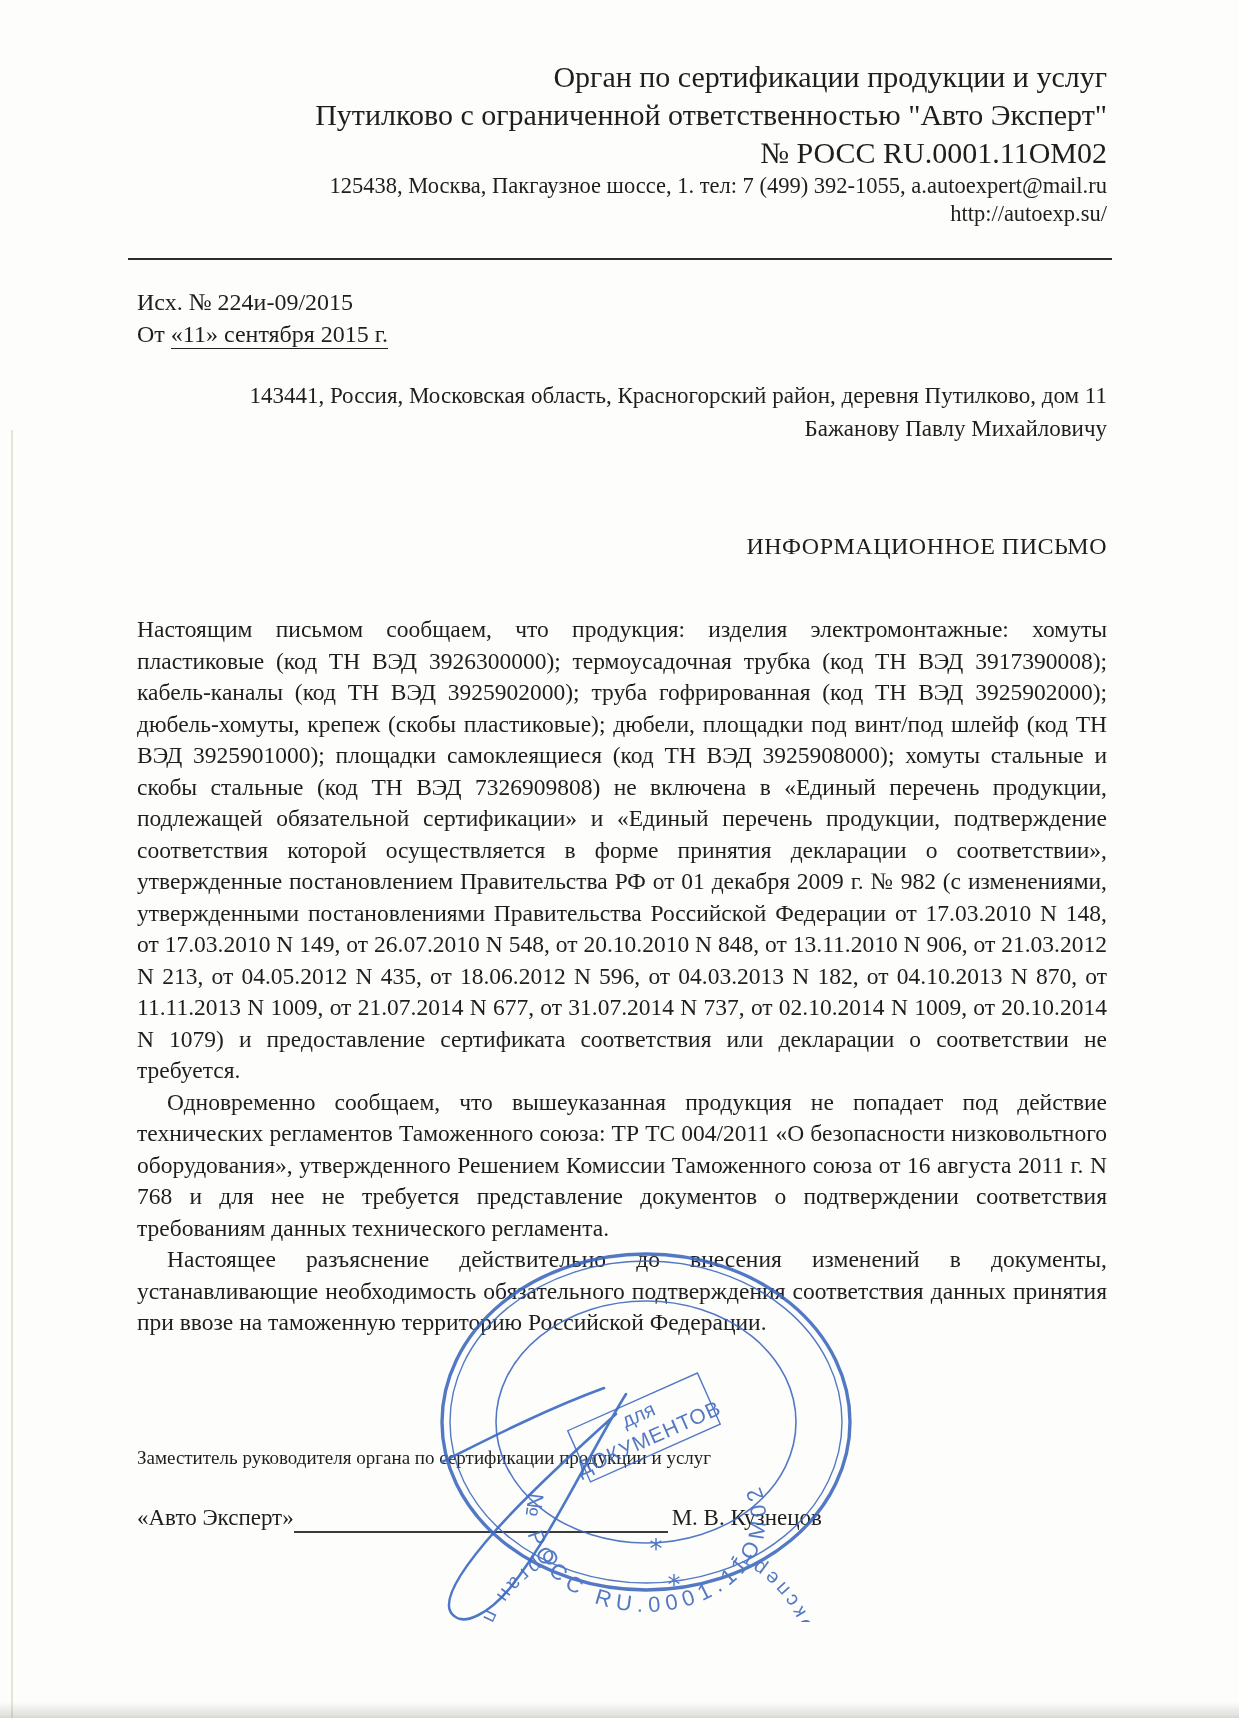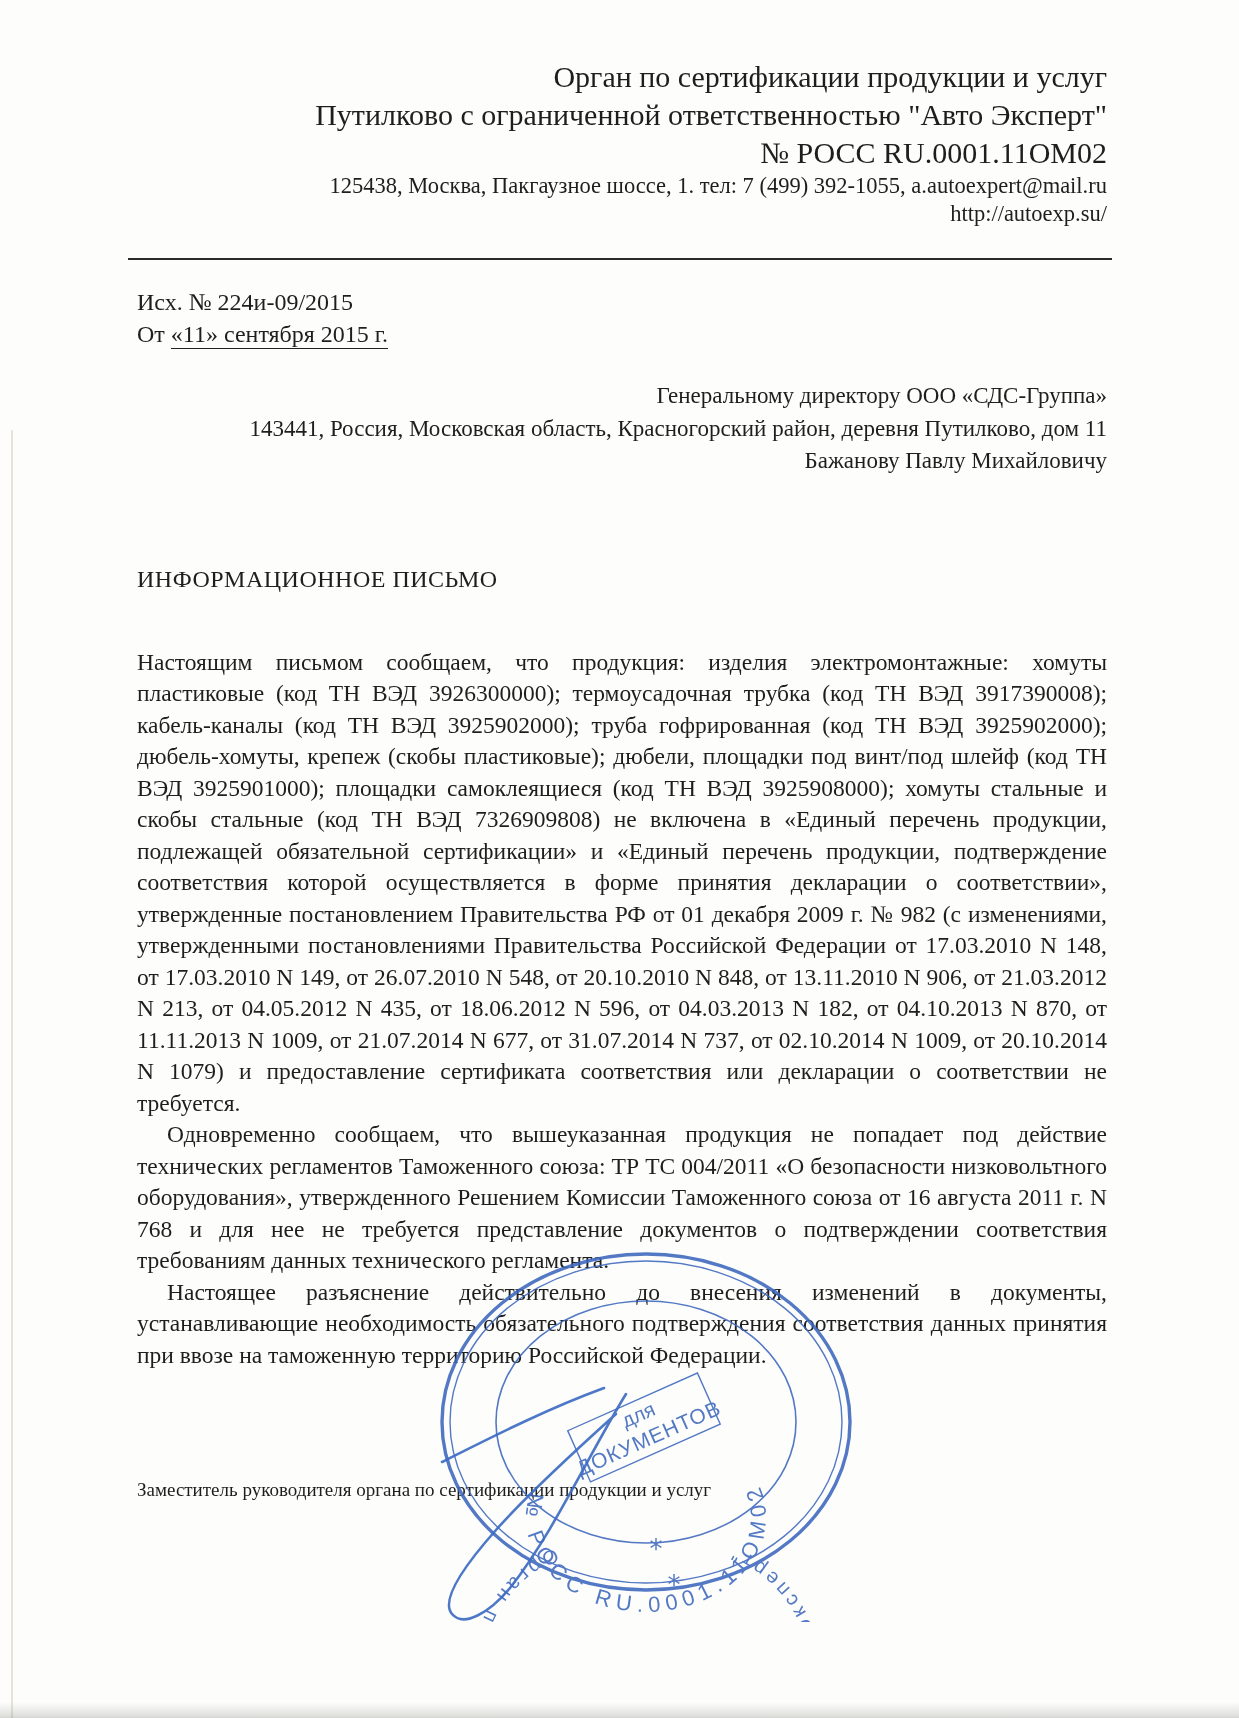--- a/index.html
+++ b/index.html
@@ -22,21 +22,21 @@
   .rule{
     border:none;border-top:2px solid #2b2b2b;
     margin:30px 0 0 -9px;width:984px;height:0;
   }
   
   .refblock{margin-top:26px;font-size:24px;line-height:32px;}
   .date-underline{border-bottom:1.5px solid #222;padding-bottom:1px;}
   
   .recipient{margin-top:30px;font-size:23px;line-height:32.5px;text-align:right;}
   
-  .doc-title{margin-top:88px;text-align:left;font-size:24px;letter-spacing:.5px;}
+  .doc-title{margin-top:88px;text-align:right;font-size:24px;letter-spacing:.5px;}
   
   .body-text{margin-top:54px;font-size:23.5px;line-height:31.5px;}
   .para{margin:0;text-align:justify;}
   .para.indent{text-indent:30px;}
   
   .sig-position{margin-top:104px;font-size:19px;line-height:30px;}
   .sig-row{
     margin-top:30px;font-size:23px;line-height:30px;
     display:flex;align-items:baseline;
   }
@@ -80,34 +80,38 @@
     </div>
 
     <hr class="rule">
 
     <div class="refblock">
       <div>Исх. № 224и-09/2015</div>
       <div><span>От </span><span class="date-underline">«11» сентября 2015 г.</span></div>
     </div>
 
     <div class="recipient">
-      <div>Генеральному директору ООО «СДС-Группа»</div>
       <div>143441, Россия, Московская область, Красногорский район, деревня Путилково, дом 11</div>
       <div>Бажанову Павлу Михайловичу</div>
     </div>
 
     <div class="doc-title">ИНФОРМАЦИОННОЕ ПИСЬМО</div>
 
     <div class="body-text">
       <p class="para">Настоящим письмом сообщаем, что продукция: изделия электромонтажные: хомуты пластиковые (код ТН ВЭД 3926300000); термоусадочная трубка (код ТН ВЭД 3917390008); кабель-каналы (код ТН ВЭД 3925902000); труба гофрированная (код ТН ВЭД 3925902000); дюбель-хомуты, крепеж (скобы пластиковые); дюбели, площадки под винт/под шлейф (код ТН ВЭД 3925901000); площадки самоклеящиеся (код ТН ВЭД 3925908000); хомуты стальные и скобы стальные (код ТН ВЭД 7326909808) не включена в «Единый перечень продукции, подлежащей обязательной сертификации» и «Единый перечень продукции, подтверждение соответствия которой осуществляется в форме принятия декларации о соответствии», утвержденные постановлением Правительства РФ от 01 декабря 2009 г. № 982 (с изменениями, утвержденными постановлениями Правительства Российской Федерации от 17.03.2010 N 148, от 17.03.2010 N 149, от 26.07.2010 N 548, от 20.10.2010 N 848, от 13.11.2010 N 906, от 21.03.2012 N 213, от 04.05.2012 N 435, от 18.06.2012 N 596, от 04.03.2013 N 182, от 04.10.2013 N 870, от 11.11.2013 N 1009, от 21.07.2014 N 677, от 31.07.2014 N 737, от 02.10.2014 N 1009, от 20.10.2014 N 1079) и предоставление сертификата соответствия или декларации о соответствии не требуется.</p>
       <p class="para indent">Одновременно сообщаем, что вышеуказанная продукция не попадает под действие технических регламентов Таможенного союза: ТР ТС 004/2011 «О безопасности низковольтного оборудования», утвержденного Решением Комиссии Таможенного союза от 16 августа 2011 г. N 768 и для нее не требуется представление документов о подтверждении соответствия требованиям данных  технического регламента.</p>
       <p class="para indent">Настоящее разъяснение действительно до внесения изменений в документы, устанавливающие необходимость обязательного подтверждения соответствия данных принятия при ввозе на таможенную территорию Российской Федерации.</p>
     </div>
 
     <div class="sig-position">Заместитель руководителя органа по сертификации продукции и услуг</div>
+    <div class="sig-row">
+      <span>«Авто Эксперт»</span>
+      <span class="sig-line"></span>
+      <span class="sig-name">М. В. Кузнецов</span>
+    </div>
 
   </div>
 
   <svg class="stamp-svg" width="460" height="390" viewBox="0 0 460 390">
     <g class="stamp-ink">
       <ellipse class="ring" cx="228" cy="190" rx="204" ry="168" stroke-width="3.4"></ellipse>
       <ellipse class="ring" cx="228" cy="190" rx="196" ry="161" stroke-width="1.4"></ellipse>
       <ellipse class="ring" cx="228" cy="190" rx="150" ry="121" stroke-width="1.6"></ellipse>
       <path id="stamp-outer-path" d="M 141 313 A 174 142 0 1 0 315 313" fill="none"></path>
       <text class="st-outer"><textPath href="#stamp-outer-path" startOffset="6">Орган по сертификации продукции и услуг "Авто Эксперт"</textPath></text>

